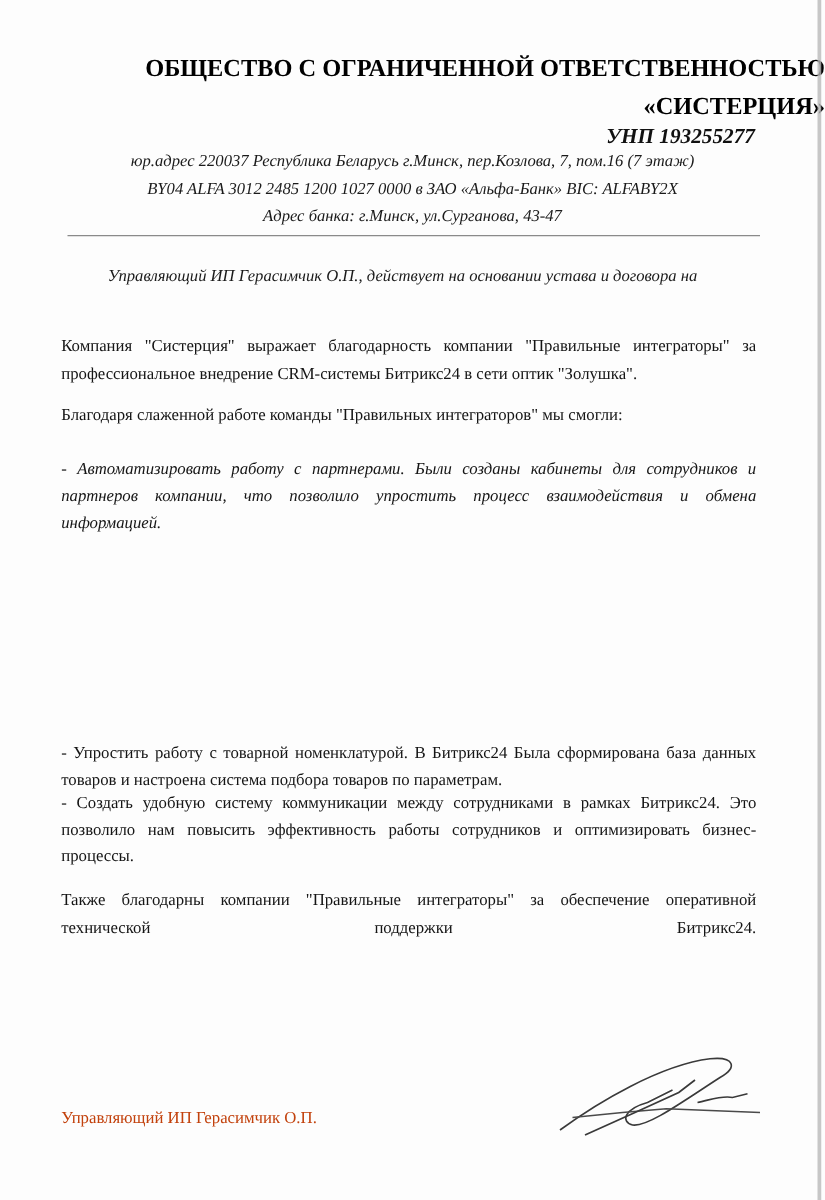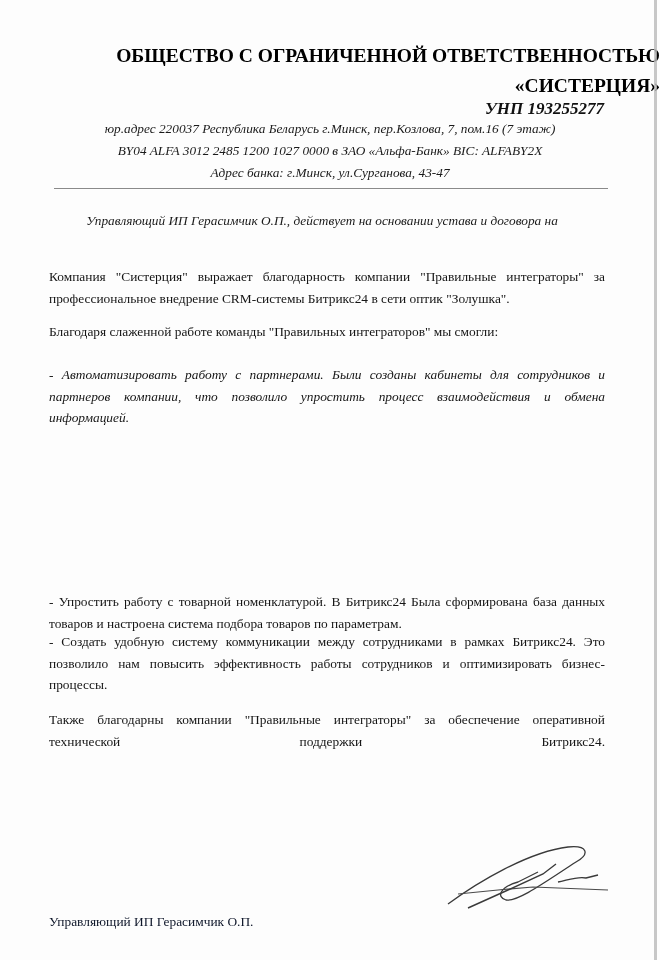--- a/index.html
+++ b/index.html
@@ -31,21 +31,21 @@
   .body.last-justify { text-align-last:justify; }
   #b1 { top:266px; }
   #b2 { top:321px; }
   #b3 { top:364px;font-style:italic; }
   #b4 { top:442px; }
   #b5 { top:498px; }
   #b6 { top:574px;margin-top:17px; }
   #b7 { top:631px; }
   #b8 { top:709px; }
   #b9 { top:764px; }
-  .sign-label { position:absolute; left:49px; top:914px; font-size:13.4px; color:#0f172a; }
+  .sign-label { position:absolute; left:49px; top:886px; font-size:13.4px; color:#c2410c; }
   .signature { position:absolute; left:438px; top:842px; width:180px; height:70px; }
 </style>
 </head>
 <body>
 
 <div class="page">
   <div class="hdr-title" id="t1">ОБЩЕСТВО С ОГРАНИЧЕННОЙ ОТВЕТСТВЕННОСТЬЮ</div>
   <div class="hdr-title" id="t2">«СИСТЕРЦИЯ»</div>
   <div class="hdr-unp">УНП 193255277</div>
   <div class="hdr-line" id="a1">юр.адрес 220037 Республика Беларусь г.Минск, пер.Козлова, 7, пом.16 (7 этаж)</div>

